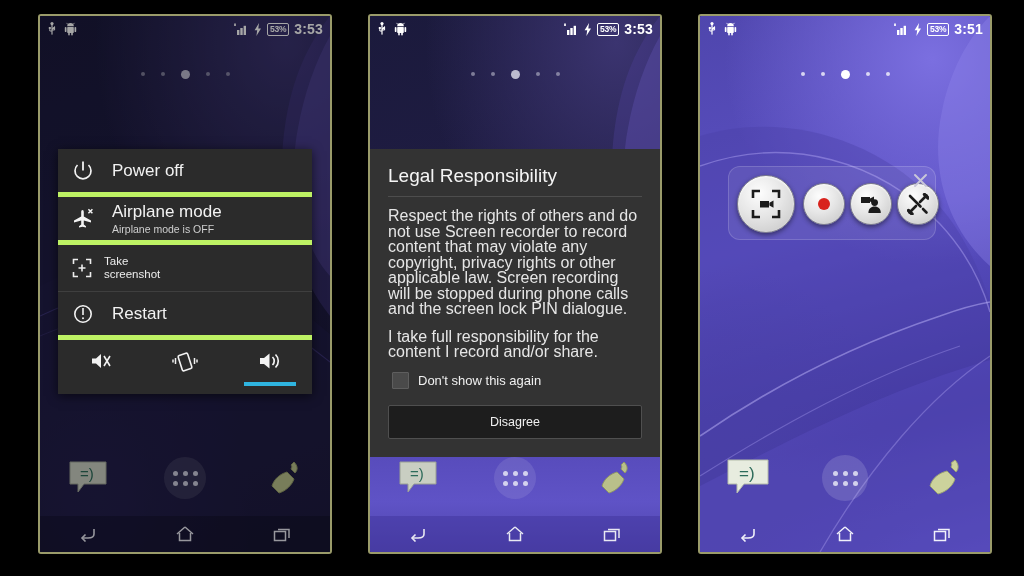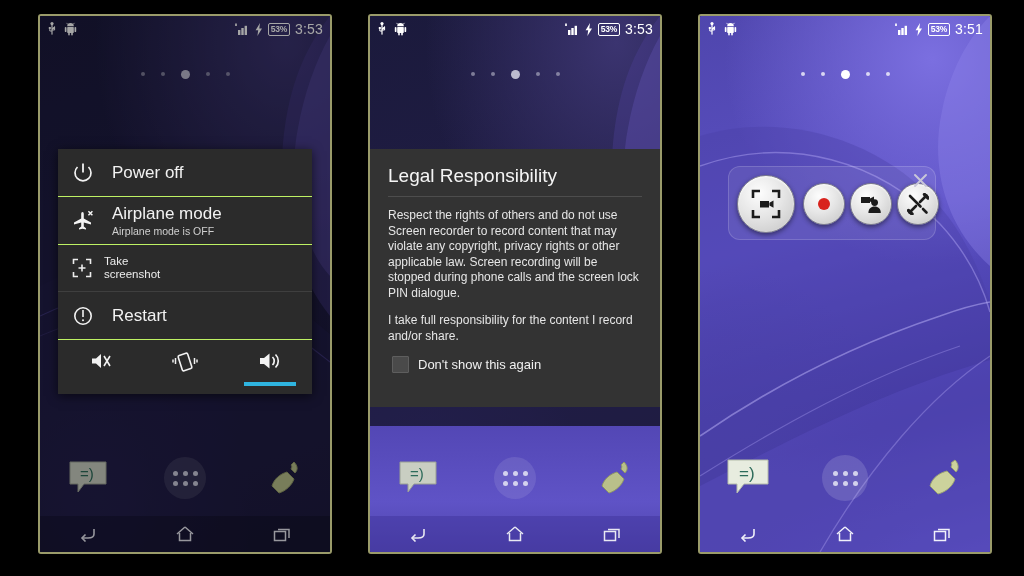--- a/index.html
+++ b/index.html
@@ -30,21 +30,21 @@
 
   
   .statusbar{position:absolute;top:0;left:0;right:0;height:26px;
              display:flex;align-items:center;padding:0 7px;
              color:#fff;font-size:12px;z-index:6;}
   .sb-left{display:flex;align-items:center;gap:7px;}
   .sb-right{margin-left:auto;display:flex;align-items:center;gap:5px;}
   .sb-icon{display:block;}
   .sb-batt{border:1.5px solid #fff;border-radius:2px;padding:0 2px;
            font-size:8.5px;line-height:11px;font-weight:bold;letter-spacing:-.3px;}
-  .sb-time{font-size:14px;letter-spacing:.2px;}
+  .sb-time{font-size:14px;letter-spacing:.2px;font-weight:bold;}
 
   
   .dots{position:absolute;top:52px;left:0;right:0;height:12px;
         display:flex;justify-content:center;align-items:center;gap:16px;z-index:5;}
   .dot{width:4px;height:4px;border-radius:50%;background:rgba(200,200,215,.55);}
   .dot.active{width:9px;height:9px;background:rgba(214,214,228,.85);}
   .bright .dot{background:rgba(255,255,255,.75);}
   .bright .dot.active{background:#fff;}
 
   
@@ -64,21 +64,21 @@
           display:flex;align-items:center;z-index:5;}
   .navbar.dim{background:rgba(8,8,20,.30);}
   .navbar.lit{background:rgba(60,48,150,.42);}
   .nav-item{flex:1;display:flex;justify-content:center;align-items:center;}
 
   
   .scrim{position:absolute;inset:0;background:rgba(0,0,0,.35);z-index:8;}
   .powermenu{position:absolute;left:18px;top:133px;width:254px;
              background:#2b2b2b;z-index:9;
              box-shadow:0 2px 10px rgba(0,0,0,.6);}
-  .pm-row{display:flex;align-items:center;border-bottom:1px solid #bef264;
+  .pm-row{display:flex;align-items:center;border-bottom:5px solid #bef264;
           padding:0 14px;min-height:48px;box-sizing:border-box;}
   .pm-row:last-child{border-bottom:none;}
   .pm-ico{width:40px;flex:0 0 40px;display:flex;align-items:center;}
   .pm-label{color:#f2f2f2;font-size:17px;}
   .pm-sub{color:#cfcfcf;font-size:10.5px;margin-top:1px;}
   .pm-split{display:flex;border-bottom:1px solid #3f3f3f;}
   .pm-half{flex:1;display:flex;align-items:center;padding:10px 0 10px 14px;
            box-sizing:border-box;}
   .pm-half .pm-ico{width:32px;flex:0 0 32px;}
   .pm-small{color:#ededed;font-size:11.5px;line-height:13px;}
@@ -86,21 +86,21 @@
   .pm-mode{flex:1;display:flex;flex-direction:column;align-items:center;
            justify-content:flex-end;height:100%;padding-bottom:8px;box-sizing:border-box;}
   .pm-mode .bar{width:52px;height:4px;background:transparent;margin-top:9px;}
   .pm-mode.sel .bar{background:#2fb4e0;}
 
   
   .legal{position:absolute;left:0;right:0;top:133px;background:#333333;
          padding:16px 18px 18px;box-sizing:border-box;z-index:9;}
   .legal-title{color:#f5f5f5;font-size:19px;font-weight:normal;margin:0 0 9px;}
   .legal-rule{height:1px;background:#4d4d4d;margin:0 0 11px;}
-  .legal-p{color:#e6e6e6;font-size:12px;line-height:15.5px;margin:0 0 12px;}
+  .legal-p{color:#e6e6e6;font-size:16px;line-height:15.5px;margin:0 0 12px;}
   .legal-check{display:flex;align-items:center;gap:9px;margin:0 4px 16px;}
   .legal-box{width:15px;height:15px;background:#4a4a4a;border:1px solid #5e5e5e;
              border-radius:1px;flex:0 0 15px;}
   .legal-check span{color:#f0f0f0;font-size:13px;}
   .legal-btns{display:flex;gap:10px;}
   .legal-btn{flex:1;background:#1d1d1d;border:1px solid #4f4f4f;border-radius:2px;
              color:#f0f0f0;font-size:12.5px;text-align:center;padding:9px 0;
              font-family:inherit;cursor:pointer;}
 
   
@@ -415,20 +415,21 @@
       <div class="legal">
         <h1 class="legal-title">Legal Responsibility</h1>
         <div class="legal-rule"></div>
         <p class="legal-p">Respect the rights of others and do not use Screen recorder to record content that may violate any copyright, privacy rights or other applicable law. Screen recording will be stopped during phone calls and the screen lock PIN dialogue.</p>
         <p class="legal-p">I take full responsibility for the content I record and/or share.</p>
         <label class="legal-check">
           <span class="legal-box"></span>
           <span>Don't show this again</span>
         </label>
         <div class="legal-btns">
+          <button class="legal-btn">Disagree</button>
         </div>
       </div>
 
     </div>
   </div>
 
   <div class="phone" id="phone-3">
     <div class="screen bright">
 
       <div class="wall wall-bright">

